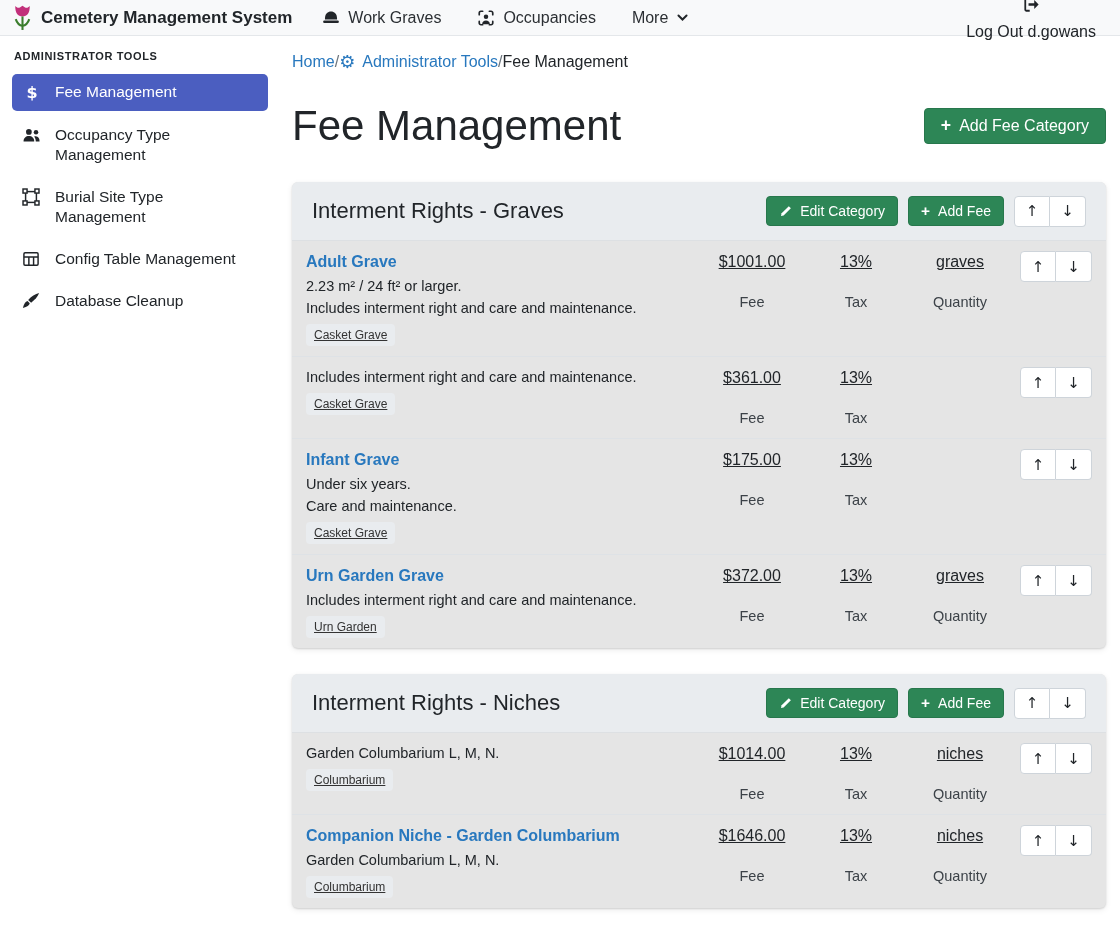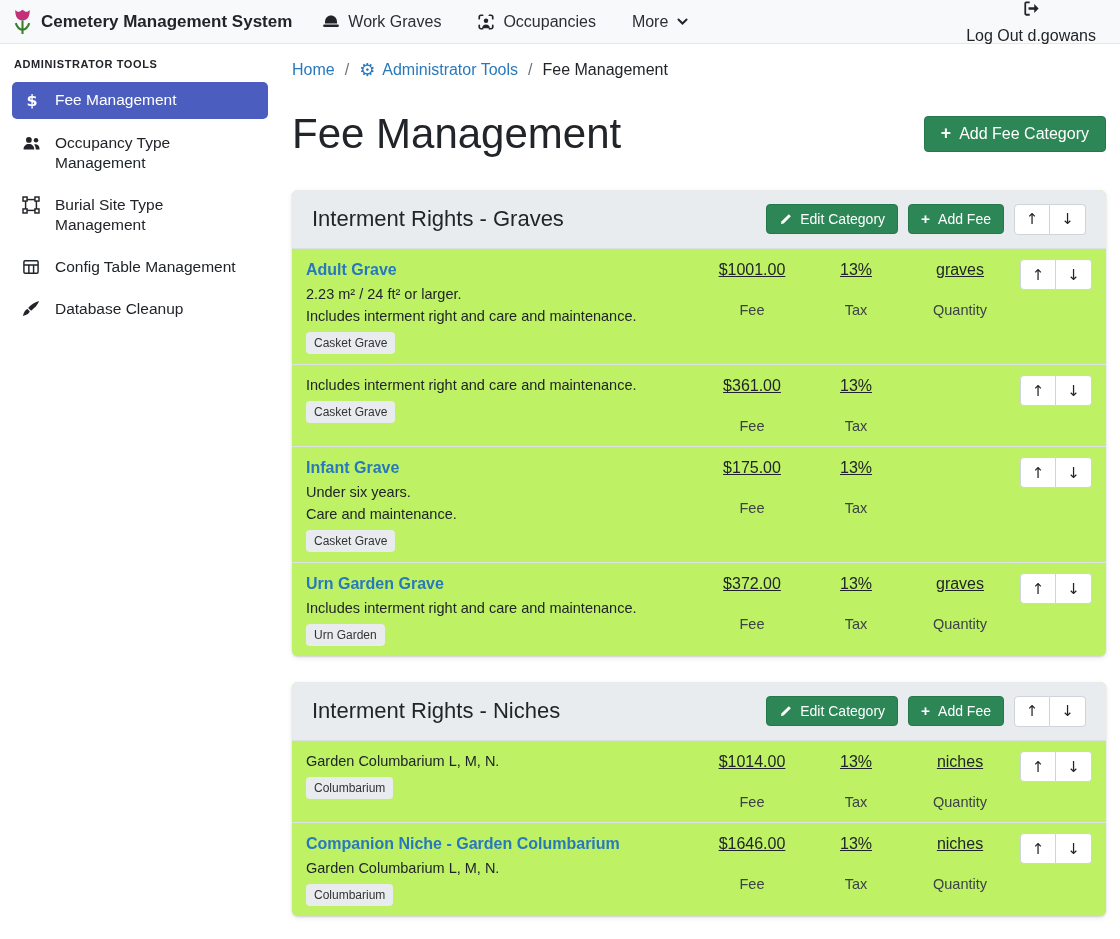--- a/index.html
+++ b/index.html
@@ -5,21 +5,21 @@
   * { box-sizing: border-box; margin: 0; padding: 0; }
   html,body { width: 1120px; height: 939px; overflow: hidden; }
   body {
     font-family: "Liberation Sans", "DejaVu Sans", sans-serif;
     color: #212529; background: #fff; font-size: 15px;
   }
   button { font-family: inherit; }
 
   
   .navbar {
-    height: 44px; background: #f8f9fa; border-bottom: 1px solid #e4e7ea;
+    height: 36px; background: #f8f9fa; border-bottom: 1px solid #e4e7ea;
     display: flex; align-items: center; padding: 0 24px 0 12px;
   }
   .brand { display: flex; align-items: center; gap: 8px; cursor: pointer; }
   .brand-title { font-weight: 700; font-size: 17px; color: #212529; }
   .nav-items { display: flex; align-items: center; gap: 36px; margin-left: 30px; }
   .nav-item { display: flex; align-items: center; gap: 8px; font-size: 16px; color: #2b2f33; cursor: pointer; }
   .logout { margin-left: auto; display: flex; align-items: center; gap: 9px; font-size: 16px; color: #212529; cursor: pointer; flex-direction: column; }
 
   
   .layout { display: flex; align-items: flex-start; }
@@ -32,40 +32,40 @@
     border-radius: 5px; font-size: 15.5px; line-height: 20px; color: #212529;
     margin-bottom: 6px; cursor: pointer;
   }
   .side-item .side-icon { width: 20px; flex-shrink: 0; text-align: center; margin-top: 1px; }
   .side-item.active { background: #4b5ec0; color: #fff; }
   .side-item.active .side-icon { font-weight: 700; font-size: 16px; }
 
   
   main { flex: 1; padding: 14px 14px 40px 12px; min-width: 0; }
 
-  .breadcrumb { display: flex; align-items: center; gap: 10px; font-size: 16px; line-height: 24px; }
+  .breadcrumb { display: flex; align-items: center; font-size: 16px; line-height: 24px; }
   .crumb-link { color: #2878be; cursor: pointer; display: flex; align-items: center; gap: 7px; }
   .crumb-sep { color: #6c757d; }
   .crumb-current { color: #212529; }
   .crumb-gear { color: #2878be; font-size: 18px; line-height: 18px; }
   .uicon { font-family: "DejaVu Sans", sans-serif; }
 
   .page-header { display: flex; align-items: center; justify-content: space-between; margin-top: 26px; }
   .page-title { font-size: 42px; font-weight: 400; color: #212529; line-height: 52px; }
 
   .btn-green {
     background: #2d8656; color: #fff; border: 1px solid #27774c; border-radius: 4px;
     display: inline-flex; align-items: center; gap: 8px; cursor: pointer;
   }
   .btn-lg { font-size: 16px; padding: 8px 16px; }
   .btn-sm { font-size: 14px; padding: 6px 12px; }
   .plus-glyph { font-weight: 700; font-size: 1.1em; line-height: 1; }
 
   
-  .card { margin-top: 30px; border-radius: 6px; background: #bef264;
+  .card { margin-top: 30px; border-radius: 6px; background: #e5e5e5;
     box-shadow: 0 1px 2px rgba(0,0,0,.14), 0 2px 6px rgba(0,0,0,.08); overflow: hidden; }
   .card + .card { margin-top: 26px; }
   .card-header {
     background: #e9ecef; border-bottom: 1px solid #dde0e3;
     padding: 13px 20px; display: flex; align-items: center; gap: 10px;
   }
   .card-title { font-size: 22px; font-weight: 500; line-height: 32px; flex: 1; color: #212529; }
 
   .btn-group { display: inline-flex; }
   .btn-arrow {
@@ -75,21 +75,21 @@
   }
   .btn-group .btn-arrow:first-child { border-radius: 4px 0 0 4px; }
   .btn-group .btn-arrow:last-child { border-radius: 0 4px 4px 0; border-left: none; }
 
   
   .fee-row { display: flex; align-items: flex-start; padding: 10px 14px 10px 14px; border-bottom: 1px solid #dee2e6; }
   .fee-row:last-child { border-bottom: none; }
   .fee-main { flex: 1; min-width: 0; padding-right: 8px; }
   .fee-name { color: #2878be; font-size: 16px; font-weight: 700; line-height: 21px; margin-bottom: 4px; cursor: pointer; }
   .fee-desc { font-size: 14.5px; line-height: 20px; color: #212529; margin-bottom: 2px; }
-  .badge { display: inline-block; background: #e9ecef; color: #333; font-size: 12px; line-height: 14px; padding: 4px 8px; border-radius: 4px; margin-top: 4px; }
+  .badge { display: inline-block; background: #e9ecef; color: #333; font-size: 12px; line-height: 14px; padding: 4px 8px; border-radius: 4px; margin-top: 4px; text-decoration: underline; }
   .fee-col { width: 104px; text-align: center; flex-shrink: 0; }
   .col-value { font-size: 16px; line-height: 21px; color: #212529; text-decoration: underline; }
   .col-label { font-size: 14.5px; line-height: 20px; color: #3c4248; margin-top: 20px; }
   .row-arrows { margin-left: 8px; flex-shrink: 0; }
 
   svg { display: block; }
 </style>
 </head>
 <body>
 

